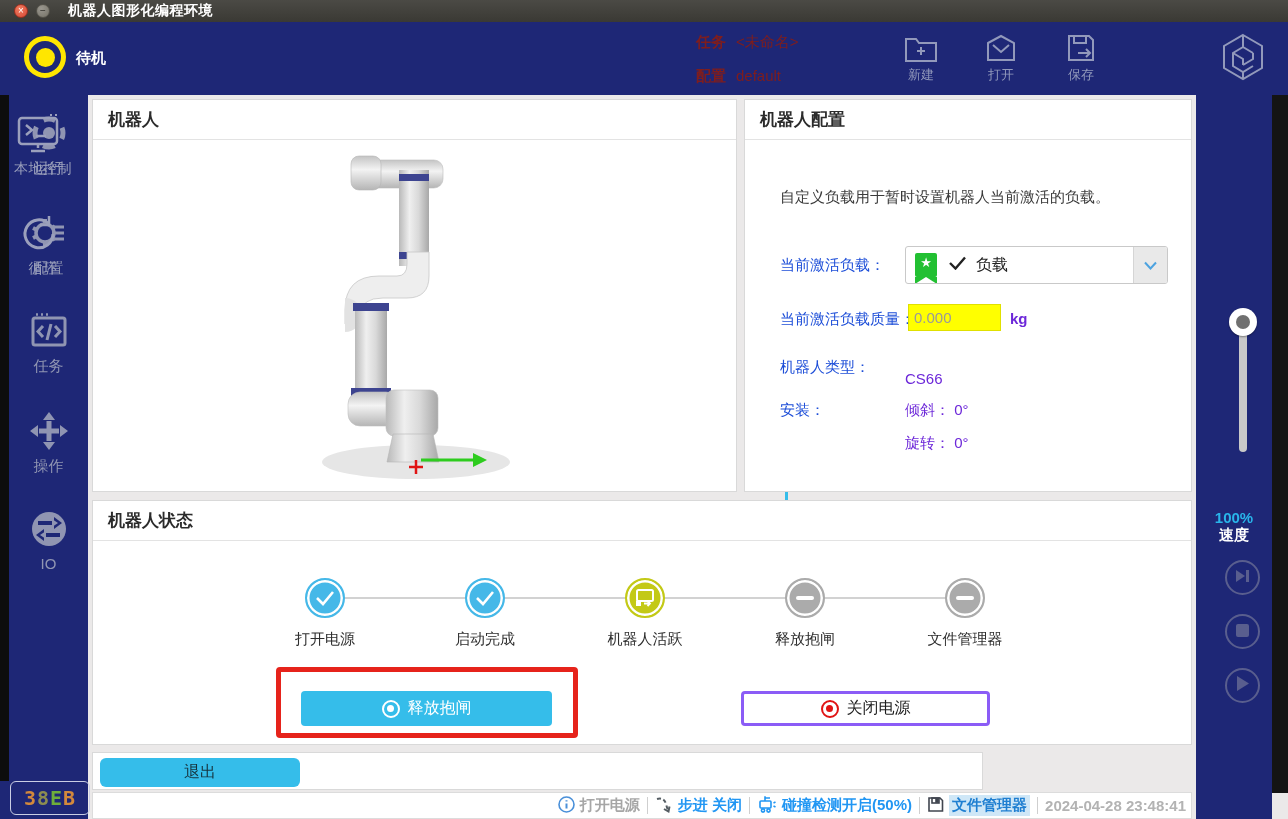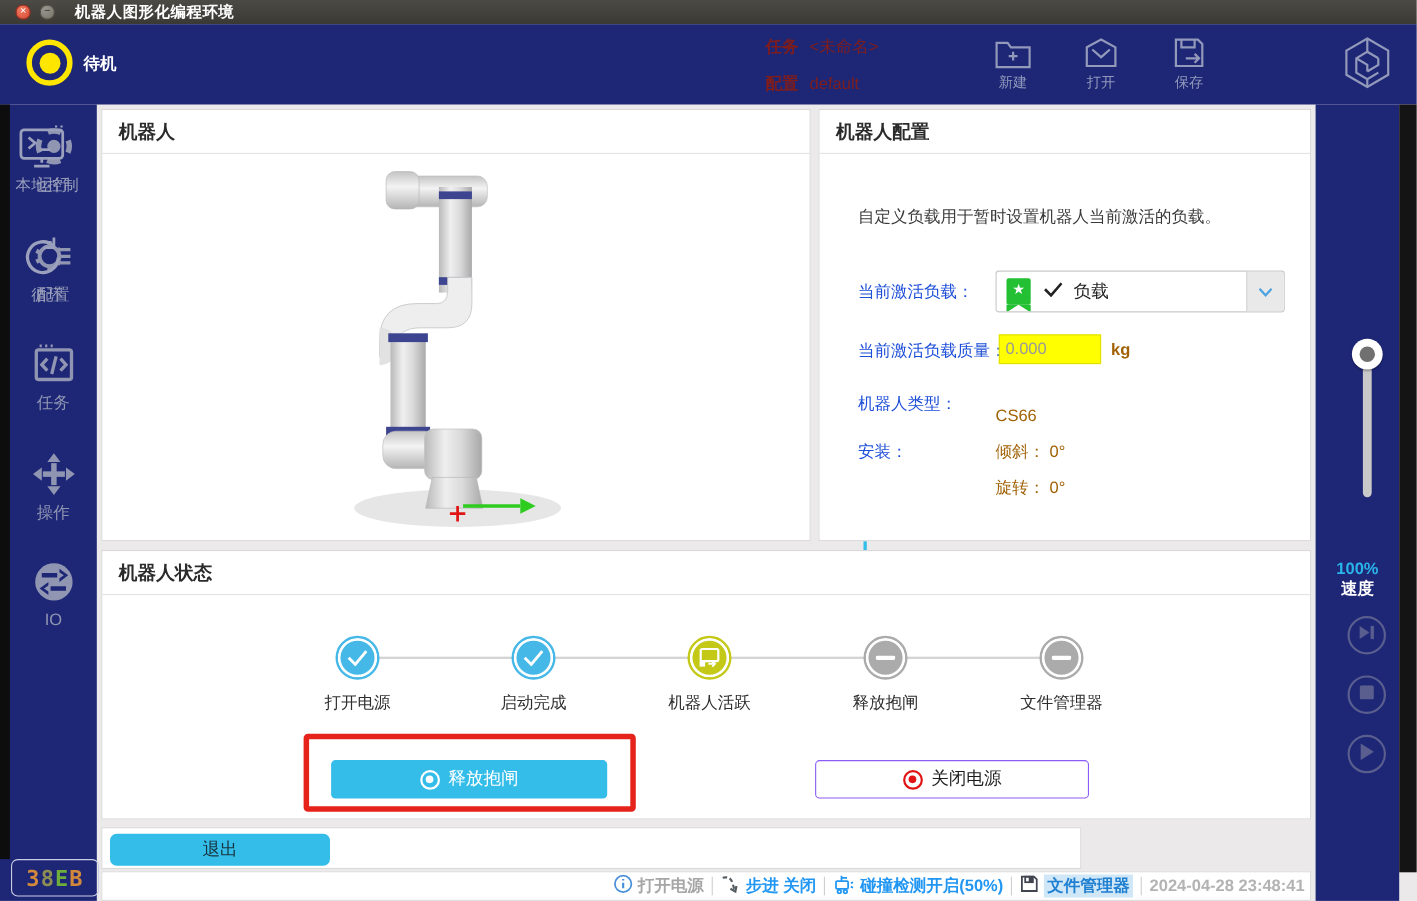--- a/index.html
+++ b/index.html
@@ -92,36 +92,36 @@
     border-radius:3px; display:flex; align-items:center; overflow:hidden; }
   .dd-bookmark { width:22px; height:24px; margin-left:9px; position:relative; background:#22c032; border-radius:2px; }
   .dd-bookmark:after { content:""; position:absolute; left:0; bottom:-7px; border-left:11px solid #22c032;
     border-right:11px solid #22c032; border-bottom:7px solid transparent; }
   .dd-bookmark .star { position:absolute; width:100%; text-align:center; top:2px; color:#fff; font-size:13px; }
   .dd-text { font-size:16px; color:#222; margin-left:10px; }
   .dd-chev { margin-left:auto; width:34px; height:38px; background:#e9e9e9; border-left:1px solid #d5d5d5;
     display:flex; align-items:center; justify-content:center; }
   .mass-input { left:908px; top:304px; width:93px; height:27px; background:#ffff00; border:1px solid #e0e000;
     color:#9a9a9a; font-size:15px; padding-left:5px; font-family:inherit; }
-  .cfg-value { position:absolute; font-size:15px; color:#a16207; }
+  .cfg-value { position:absolute; font-size:15px; color:#6d28d9; }
 
   
   .step-line { left:232px; top:96px; width:640px; height:2px; background:#d2d2d2; }
   .step { position:absolute; top:77px; width:120px; text-align:center; }
   .step .circ { width:40px; height:40px; border-radius:50%; margin:0 auto;
     display:flex; align-items:center; justify-content:center; box-shadow:inset 0 0 0 2.5px #fff; }
   .step .circ.done { background:#45b8e8; border:2px solid #45b8e8; }
   .step .circ.active { background:#c3c916; border:2px solid #c3c916; }
   .step .circ.pending { background:#ababab; border:2px solid #ababab; }
   .step .lbl { margin-top:12px; font-size:15px; color:#2e2e2e; }
 
   .red-annot { left:183px; top:166px; width:302px; height:71px; border:5px solid #e6231b; border-radius:4px; background:transparent; }
   .btn-brake { left:208px; top:190px; width:251px; height:35px; background:#35bdea; border:none; border-radius:4px;
     color:#fff; font-size:16px; display:flex; align-items:center; justify-content:center; gap:8px; font-family:inherit;}
-  .btn-poweroff { left:648px; top:190px; width:249px; height:35px; background:#fff; border:1px solid #8b5cf6; border-radius:4px;
+  .btn-poweroff { left:648px; top:190px; width:249px; height:35px; background:#fff; border:3px solid #8b5cf6; border-radius:4px;
     color:#1c1c1c; font-size:16px; display:flex; align-items:center; justify-content:center; gap:8px; font-family:inherit;}
   .ringdot { width:18px; height:18px; border-radius:50%; display:flex; align-items:center; justify-content:center; }
   .ringdot.white { border:2px solid #fff; } .ringdot.white i { width:7px; height:7px; border-radius:50%; background:#fff; }
   .ringdot.red { border:2px solid #e01414; } .ringdot.red i { width:7px; height:7px; border-radius:50%; background:#e01414; }
 
   .btn-exit { position:absolute; left:7px; top:5px; width:200px; height:29px; background:#35bdea; border:none;
     border-radius:6px; color:#16333d; font-size:16px; font-family:inherit; }
 
   
   .sb-item { display:flex; align-items:center; gap:5px; padding:0 7px; }

